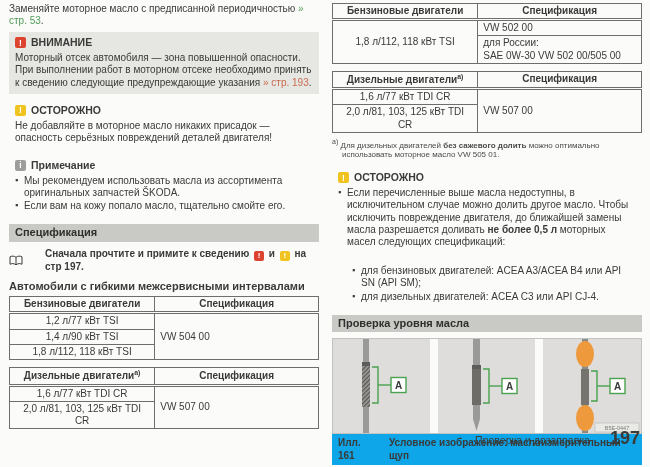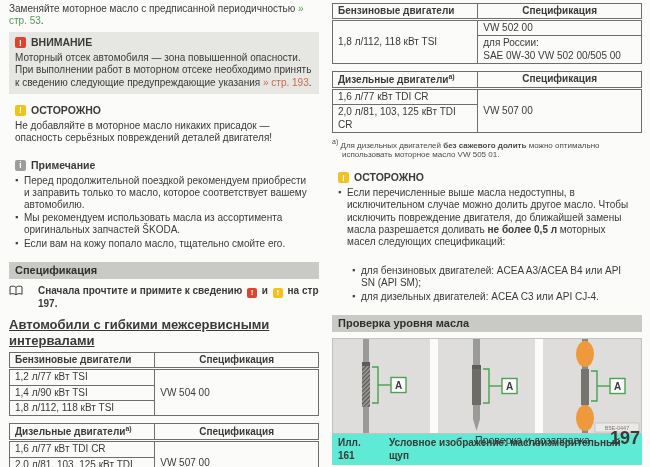--- a/index.html
+++ b/index.html
@@ -34,37 +34,37 @@
 
   ul.sq { margin:0; padding:0; list-style:none; }
   ul.sq > li { padding-left:9px; position:relative; margin-bottom:1px; }
   ul.sq > li::before { content:"▪"; position:absolute; left:0; top:0; font-size:9px; }
   ul.sq ul.sq { margin-left:5px; margin-top:17px; }
 
   .bar {
     background:#c9c9c6; color:#2f2f2d; font-weight:bold;
     font-size:11px; padding:2px 6px; margin:2px 0 6px 0;
   }
-  .readline { display:flex; gap:15px; font-weight:bold; font-size:10px; margin:0 0 7px 0; }
+  .readline { display:flex; align-items:center; gap:22px; font-weight:bold; font-size:10px; margin:0 0 7px 0; }
   .book-icon { flex:0 0 14px; }
 
-  h3.subhead { font-size:13px; margin:0 0 3px 0;text-decoration:underline; }
+  h3.subhead { font-size:11px; margin:0 0 3px 0; }
 
   table { width:100%; border-collapse:collapse; margin-bottom:7px; }
-  th, td { border:1px solid #6e6e6b; padding:1px 5px; text-align:left; font-size:10px; font-weight:normal; }
+  th, td { border:1px solid #6e6e6b; padding:1px 5px; text-align:center; font-size:10px; font-weight:normal; }
   th { font-weight:bold; border-bottom:3px double #6e6e6b; }
   td.spec { text-align:left; vertical-align:middle; }
   col.c1 { width:47%; } col.c2 { width:53%; }
 
   .footnote { font-size:8px; line-height:1.25; color:#4a4a48; margin:-2px 0 7px 0; padding-left:10px; text-indent:-10px; }
   sup { font-size:7px; }
 
   .figure { border:1px solid #c2c2bf; margin-bottom:0; line-height:0; }
   .fig-caption {
-    background:#5eead4; font-weight:bold; font-size:10px; line-height:1.25;
+    background:#0ea5e9; font-weight:bold; font-size:10px; line-height:1.25;
     padding:3px 6px; margin:0 0 7px 0; display:flex; gap:10px;
   }
 
   .footer {
     position:absolute; right:10px; bottom:17px;
     display:flex; align-items:baseline; gap:20px;
   }
   .footer .section { font-size:10.5px; }
   .footer .pagenum { font-size:18px; font-weight:bold; }
 </style>
@@ -98,21 +98,20 @@
       </div>
       <div>Не добавляйте в моторное масло никаких присадок — опасность серьёзных повреждений деталей двигателя!</div>
     </div>
 
     <div class="warnbox">
       <div class="warn-head">
         <span class="icon-sq icon-gray">i</span>
         <span>Примечание</span>
       </div>
       <ul class="sq">
-        <li>Перед продолжительной поездкой рекомендуем приобрести и заправить только то масло, которое соответствует вашему автомобилю.</li>
         <li>Мы рекомендуем использовать масла из ассортимента оригинальных запчастей ŠKODA.</li>
         <li>Если вам на кожу попало масло, тщательно смойте его.</li>
       </ul>
     </div>
 
     <div class="bar">Спецификация</div>
 
     <div class="readline">
       <svg class="book-icon" width="14" height="11" viewBox="0 0 14 11">
         <path d="M1,1.8 C3,0.8 5.2,0.9 7,2.3 C8.8,0.9 11,0.8 13,1.8 L13,9.2 C11,8.3 8.8,8.4 7,9.8 C5.2,8.4 3,8.3 1,9.2 Z" fill="none" stroke="#3a3a38" stroke-width="1"></path>

